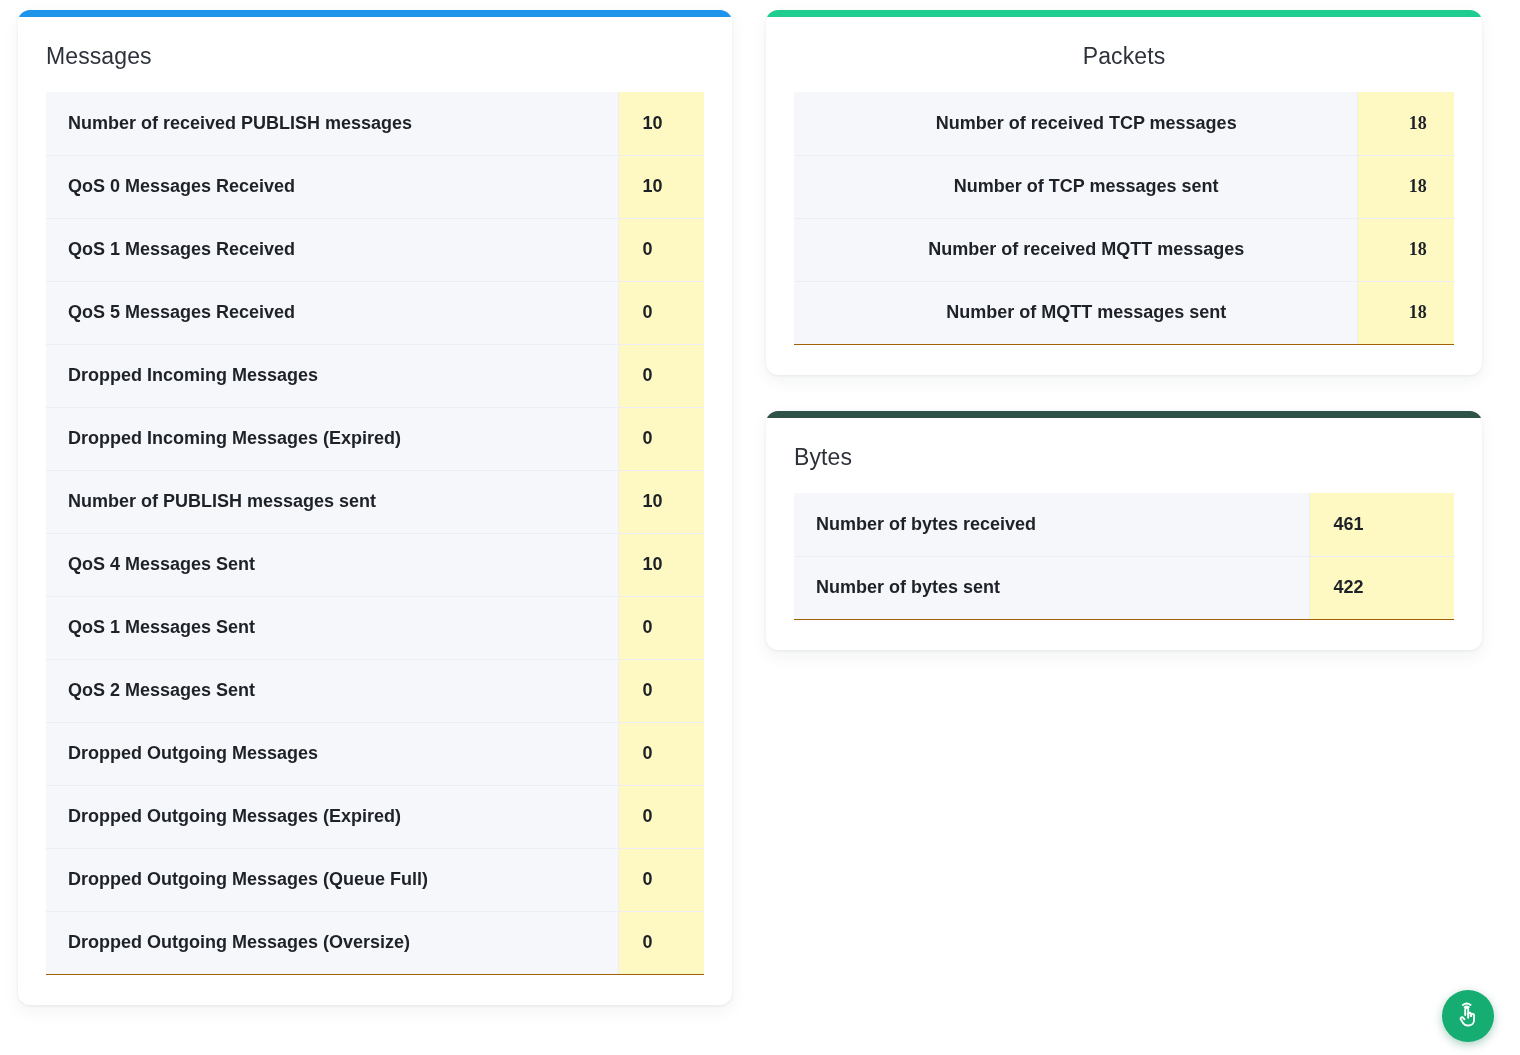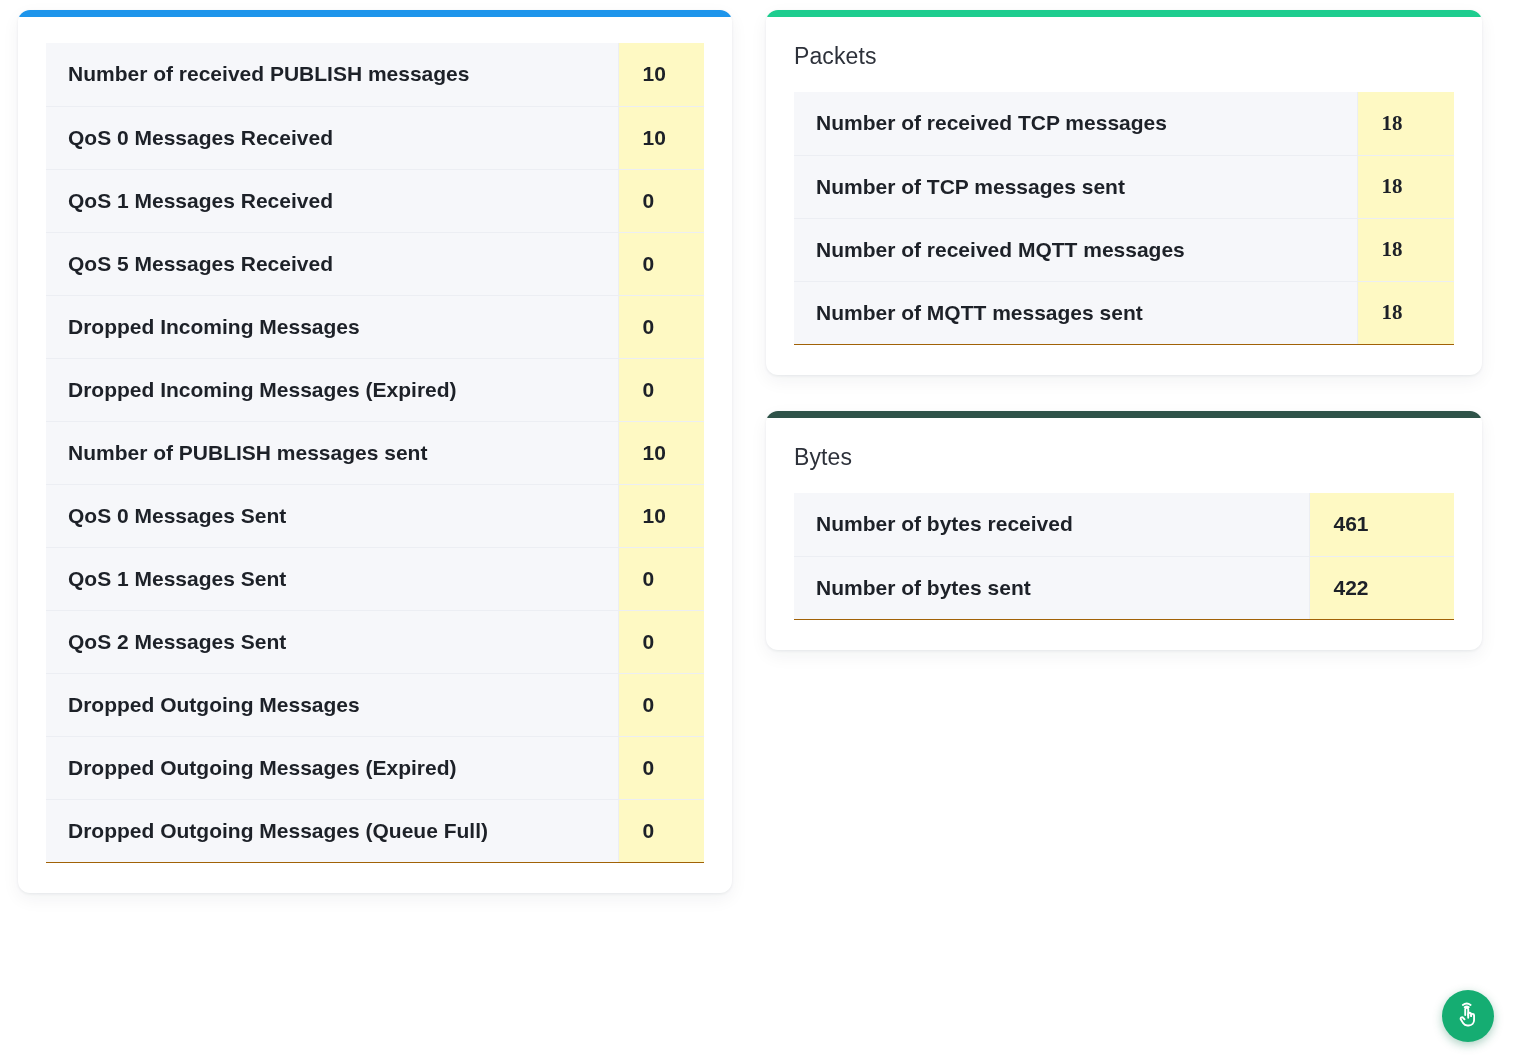--- a/index.html
+++ b/index.html
@@ -40,32 +40,32 @@
   .card-title {
     font-size: 23px;
     font-weight: 500;
     color: #2d313a;
     letter-spacing: 0.1px;
     margin-bottom: 22px;
   }
 
   
   #card-messages { left: 18px;  top: 10px;  width: 714px;  }
-  #card-packets  { left: 766px; top: 10px;  width: 716px;  }
+  #card-packets  { left: 766px; top: 10px;  width: 716px; text-align: center;  }
   #card-bytes    { left: 766px; top: 411px; width: 716px;  }
 
   
   .stats-table {
     width: 100%;
     border-collapse: collapse;
     table-layout: fixed;
   }
   .stats-table tr { height: 63px; }
   .stats-table td {
-    font-size: 21px;
+    font-size: 18px;
     font-weight: bold;
     color: #1d2128;
     vertical-align: middle;
     border-bottom: 1px solid #eceef3;
   }
   .stats-table tr:last-child td { border-bottom: 1px solid #a16207; }
   .cell-label {
     background: #f6f7fa;
     padding-left: 22px;
     border-right: 1px solid #eceef3;
@@ -101,20 +101,21 @@
   .fab svg { display: block; }
 </style>
 </head>
 <body>
 
 <div class="page">
 
   <div class="card" id="card-messages">
     <div class="card-accent" style="background: rgb(30, 149, 235);"></div>
     <div class="card-body">
+      <div class="card-title">Messages</div>
       <table class="stats-table" id="table-messages">
         <tbody>
             <tr>
               <td class="cell-label">Number of received PUBLISH messages</td>
               <td class="cell-value">10</td>
             </tr>
             <tr>
               <td class="cell-label">QoS 0 Messages Received</td>
               <td class="cell-value">10</td>
             </tr>
@@ -132,41 +133,45 @@
             </tr>
             <tr>
               <td class="cell-label">Dropped Incoming Messages (Expired)</td>
               <td class="cell-value">0</td>
             </tr>
             <tr>
               <td class="cell-label">Number of PUBLISH messages sent</td>
               <td class="cell-value">10</td>
             </tr>
             <tr>
-              <td class="cell-label">QoS 0 Messages Sent</td>
+              <td class="cell-label">QoS 4 Messages Sent</td>
               <td class="cell-value">10</td>
             </tr>
             <tr>
               <td class="cell-label">QoS 1 Messages Sent</td>
               <td class="cell-value">0</td>
             </tr>
             <tr>
               <td class="cell-label">QoS 2 Messages Sent</td>
               <td class="cell-value">0</td>
             </tr>
             <tr>
               <td class="cell-label">Dropped Outgoing Messages</td>
               <td class="cell-value">0</td>
             </tr>
             <tr>
               <td class="cell-label">Dropped Outgoing Messages (Expired)</td>
               <td class="cell-value">0</td>
             </tr>
             <tr>
               <td class="cell-label">Dropped Outgoing Messages (Queue Full)</td>
+              <td class="cell-value">0</td>
+            </tr>
+            <tr>
+              <td class="cell-label">Dropped Outgoing Messages (Oversize)</td>
               <td class="cell-value">0</td>
             </tr>
           </tbody>
       </table>
     </div>
   </div>
 
   <div class="card" id="card-packets">
     <div class="card-accent" style="background: rgb(30, 205, 143);"></div>
     <div class="card-body">

